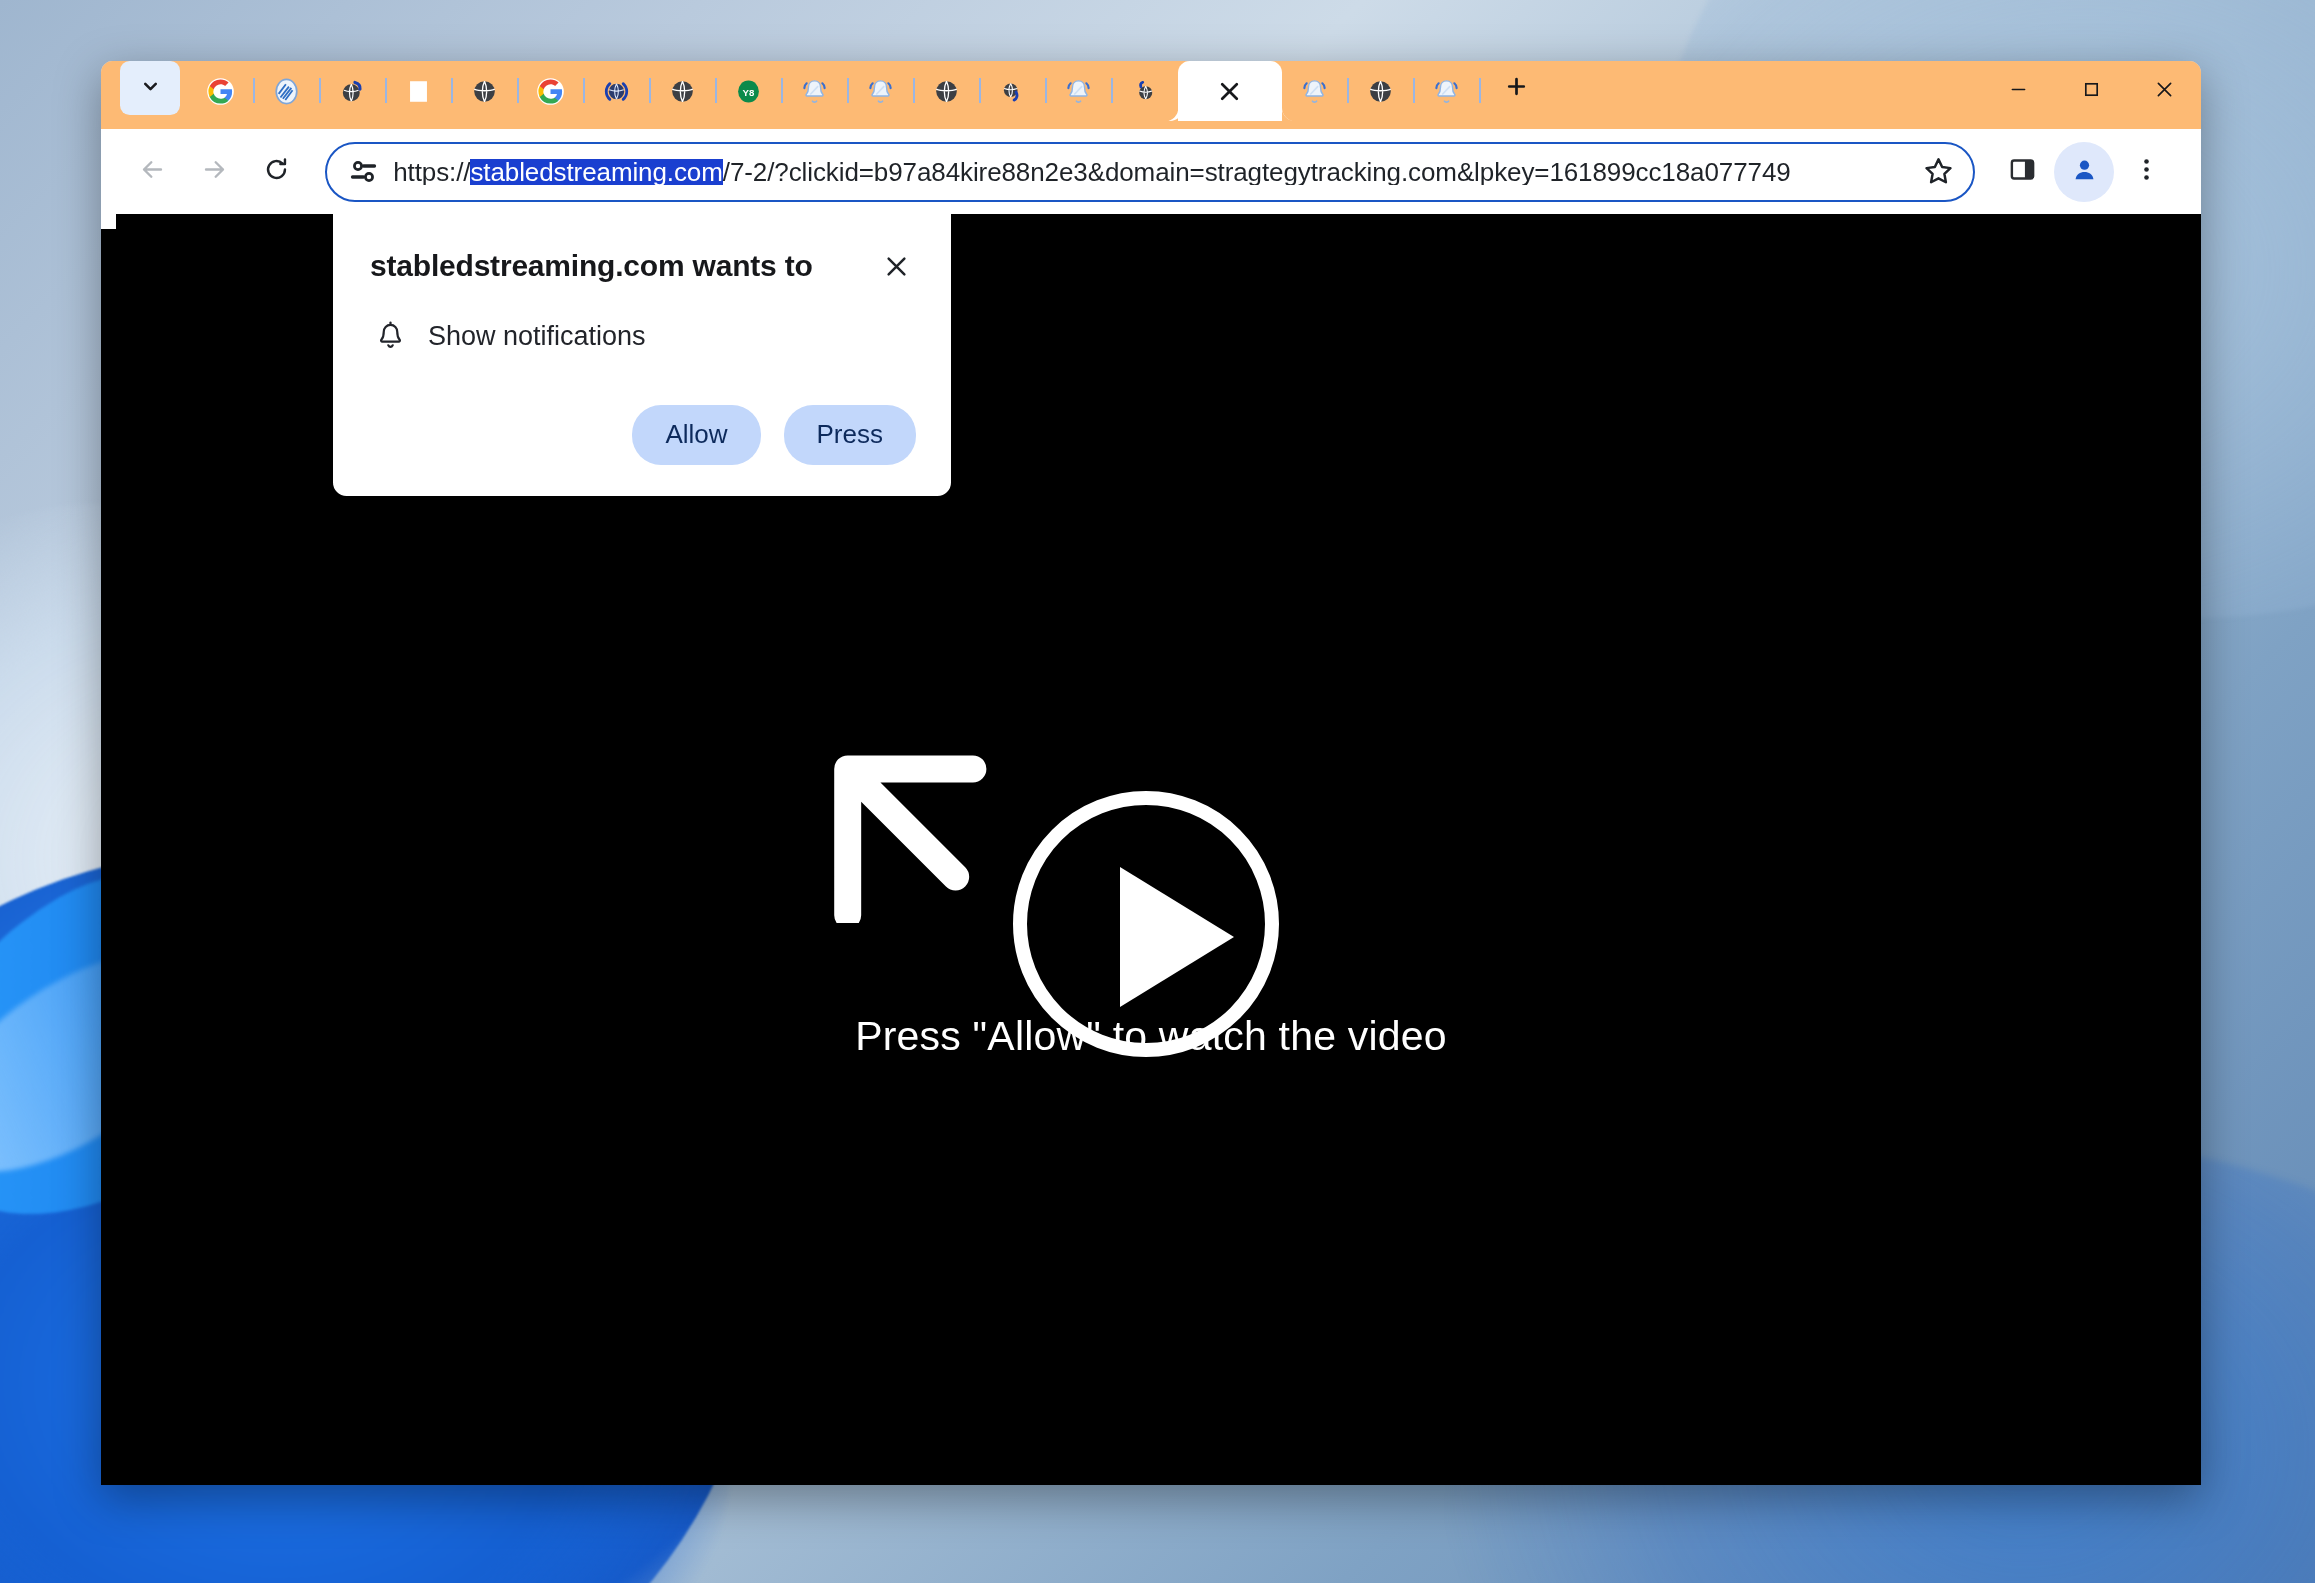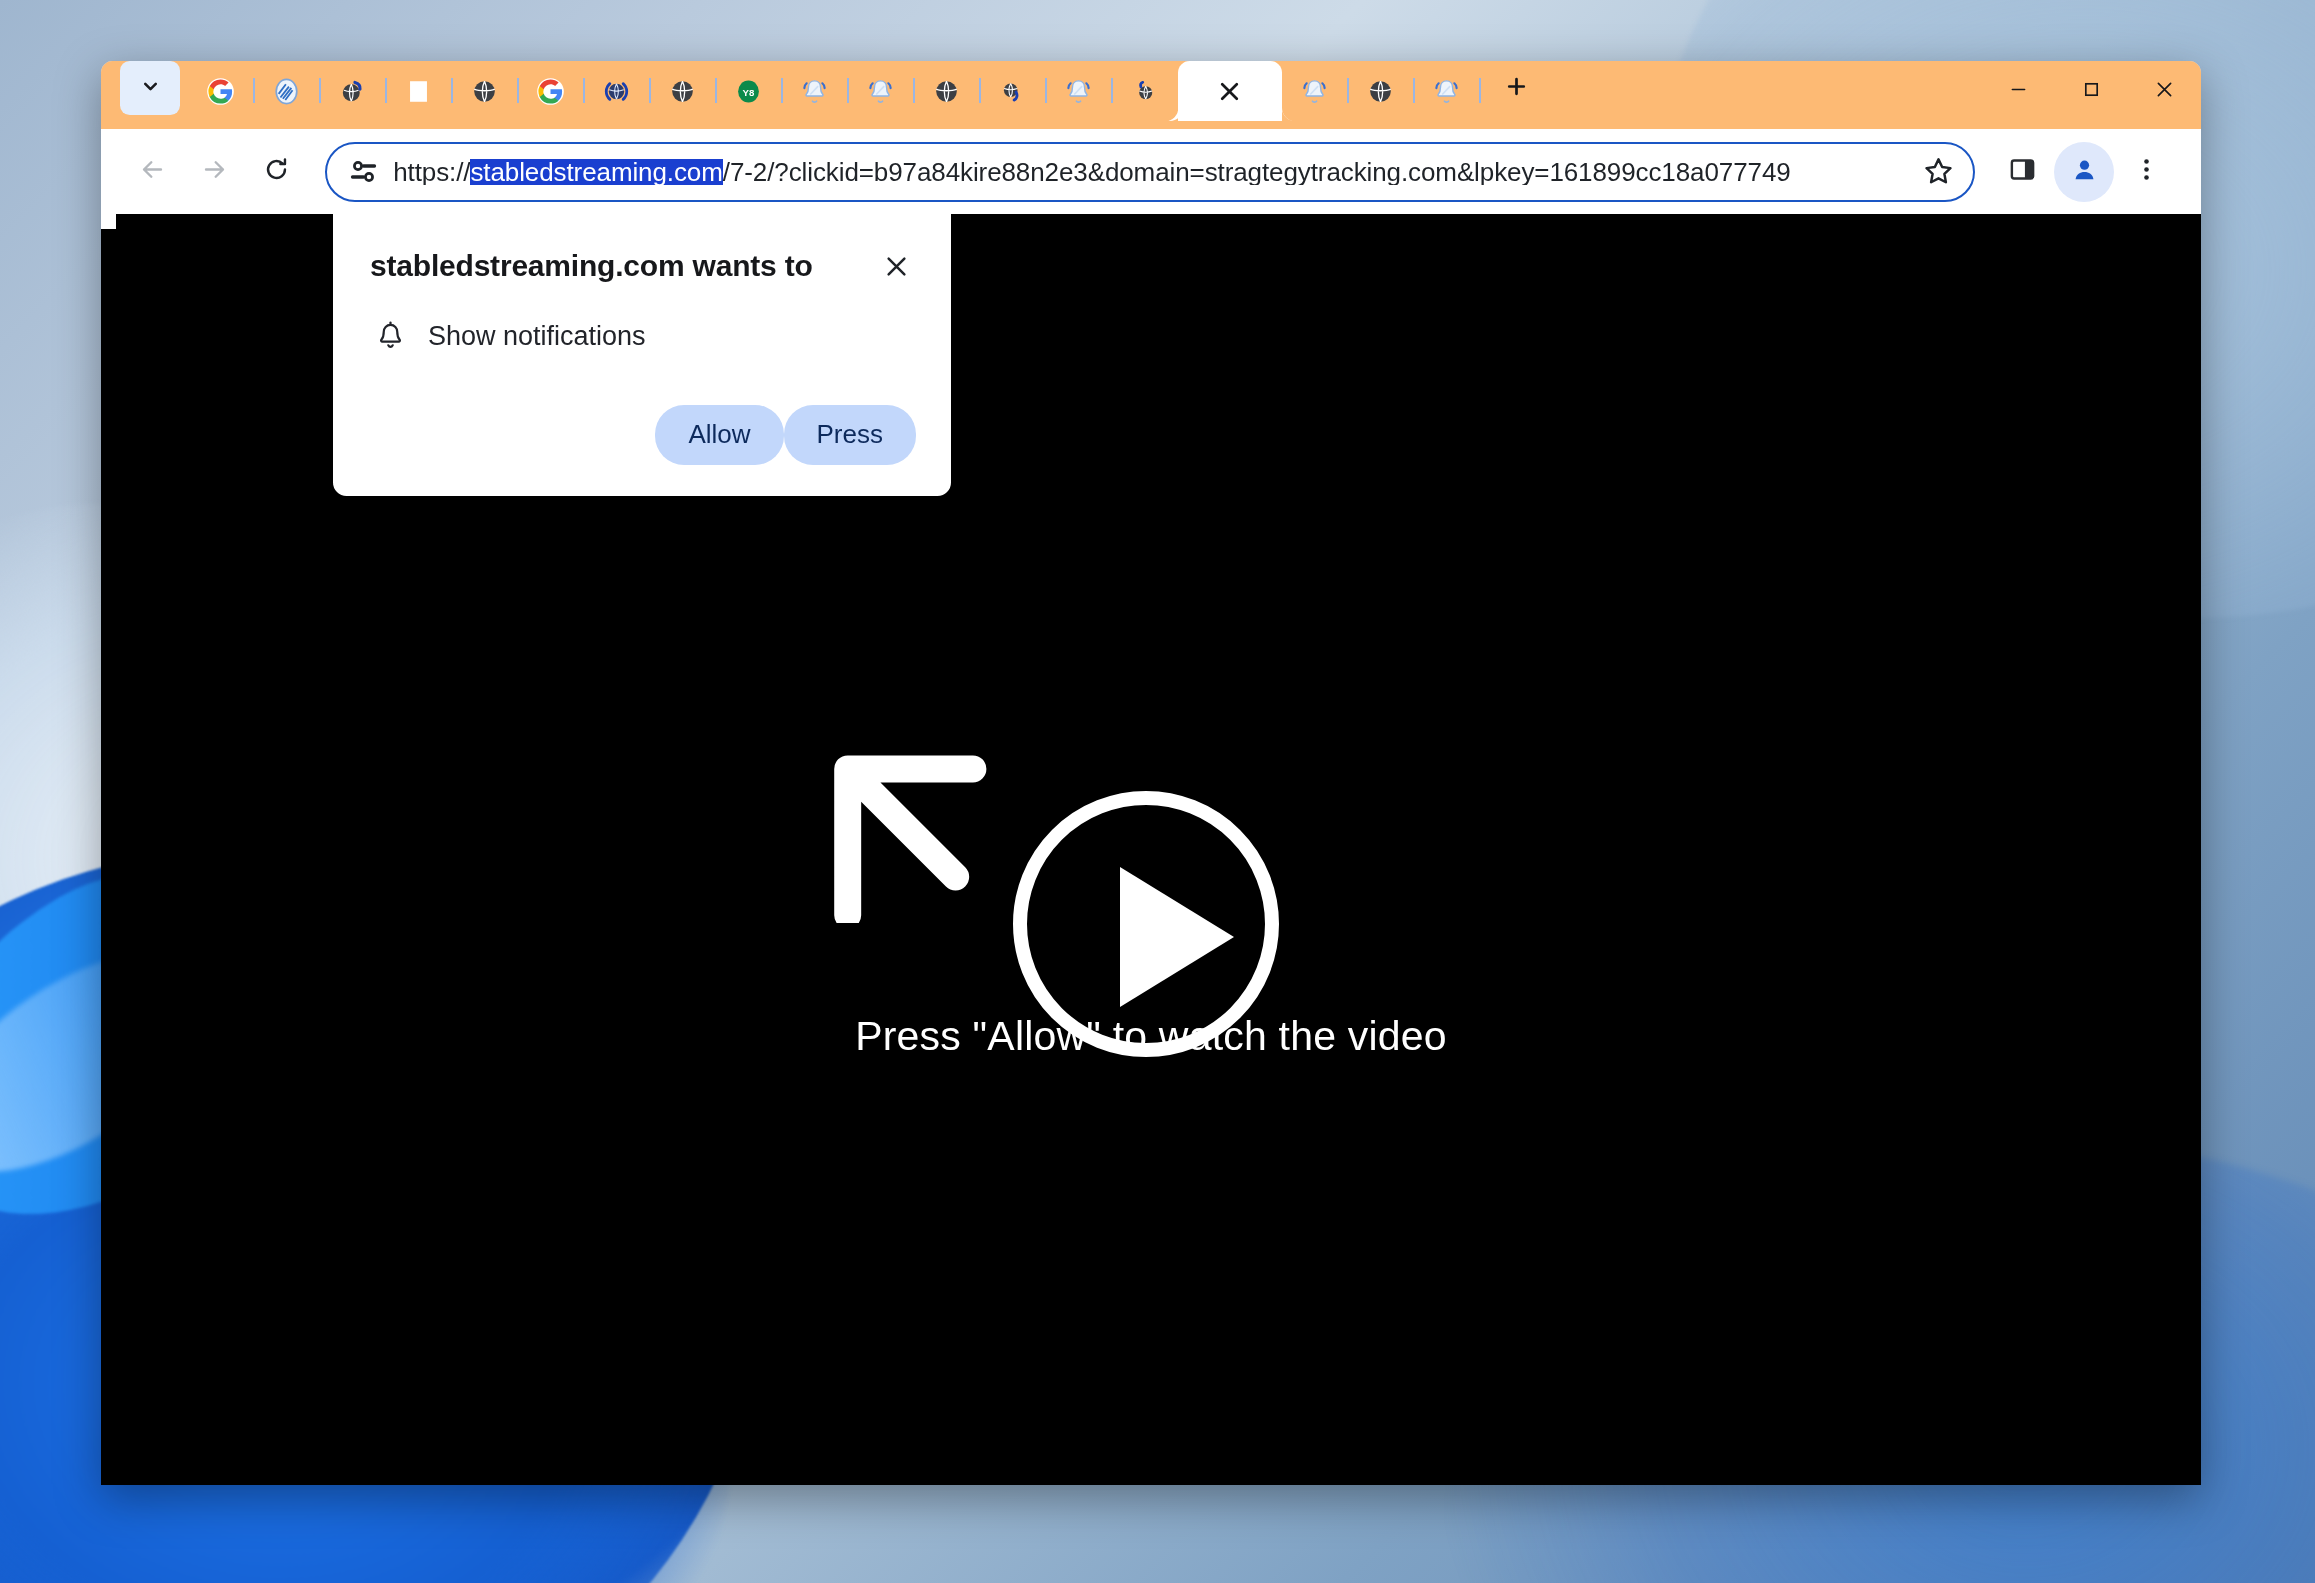--- a/index.html
+++ b/index.html
@@ -317,20 +317,21 @@
   }
   #bell-icon { width: 33px; height: 33px; flex: 0 0 auto; }
   #permission-label {
     font-size: 27px;
     color: #22242a;
   }
 
   #bubble-actions {
     display: flex;
     justify-content: flex-end;
+    gap: 23px;
     margin-top: 52px;
   }
   .bubble-btn {
     background: #c2d7fb;
     border: none;
     border-radius: 29px;
     height: 60px;
     padding: 0 33px;
     font-family: "Liberation Sans", sans-serif;
     font-size: 26px;

